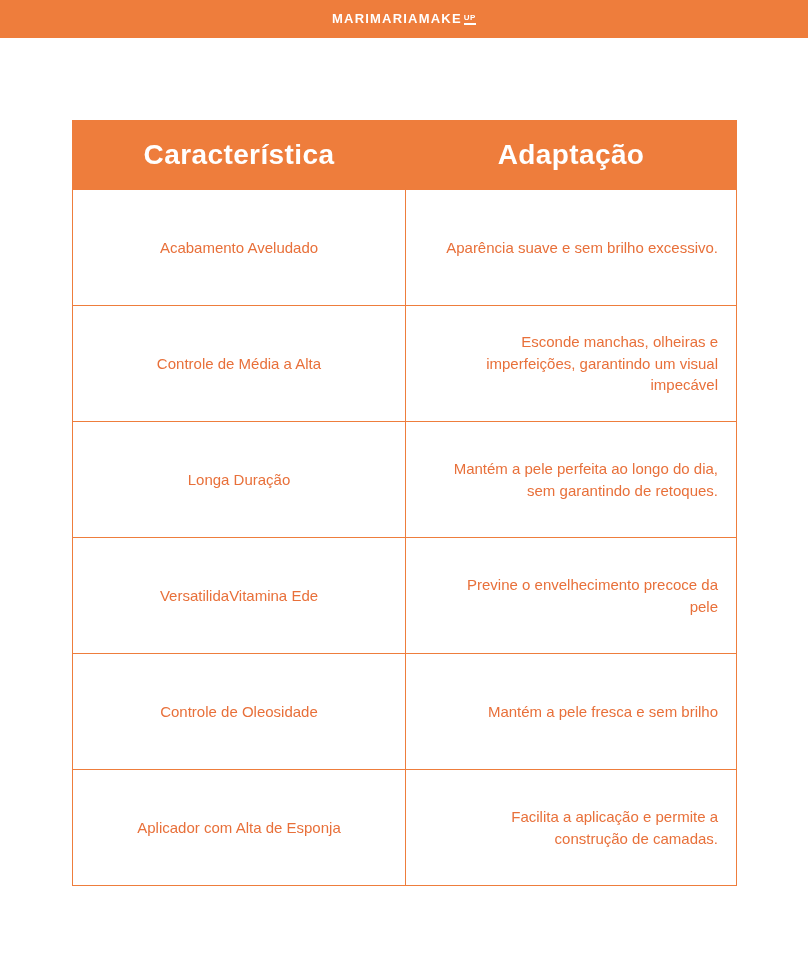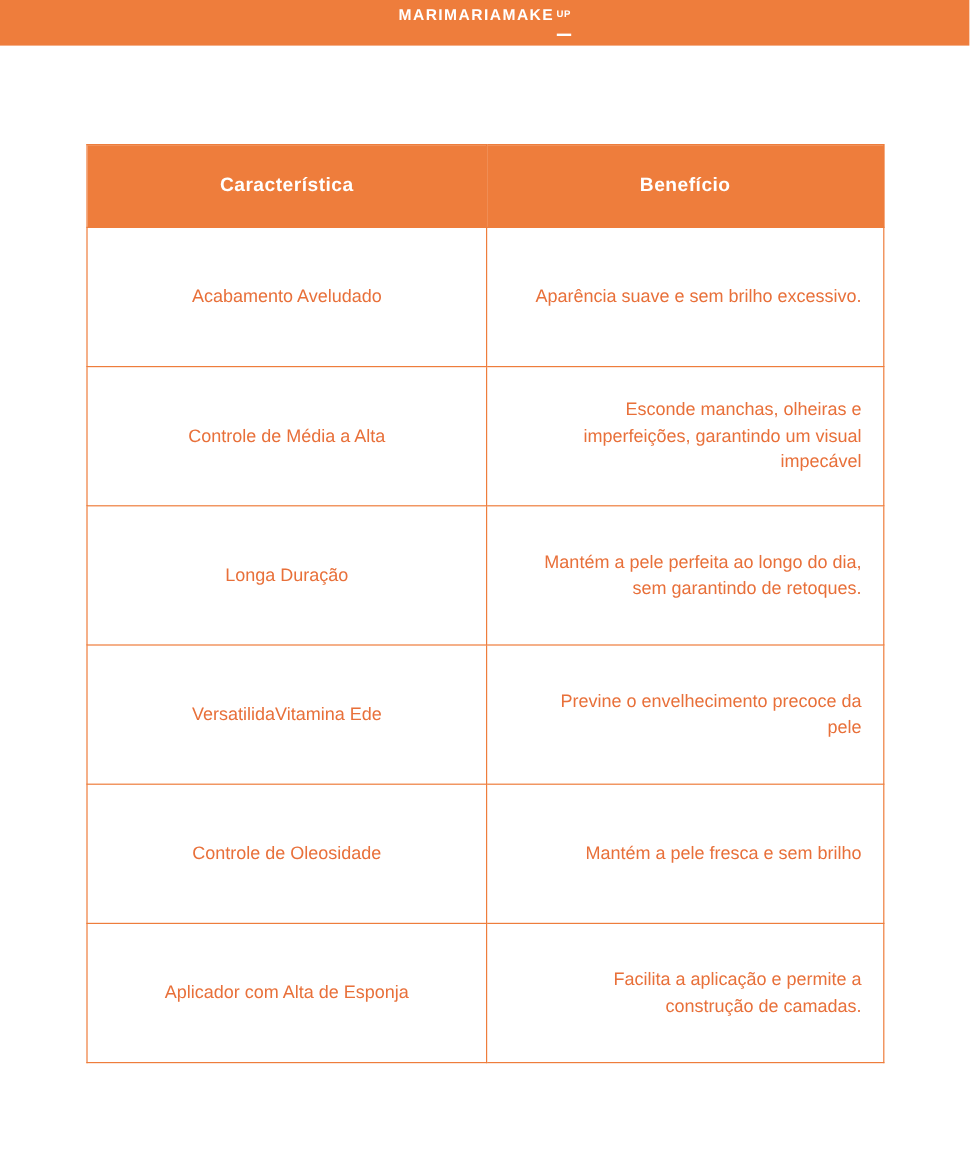--- a/index.html
+++ b/index.html
@@ -34,21 +34,21 @@
     font-weight: bold;
     letter-spacing: 1.2px;
     font-family: "Liberation Sans", sans-serif;
   }
   .brand-logo .brand-sup {
     color: #ffffff;
     font-size: 8px;
     font-weight: bold;
     letter-spacing: 0.5px;
     border-bottom: 2px solid #ffffff;
-    padding-bottom: 12px;
+    padding-bottom: 1px;
     position: relative;
     top: -3px;
   }
 
   
   .sheet {
     padding: 82px 72px 0 72px;
     box-sizing: border-box;
   }
 
@@ -57,21 +57,21 @@
     border-collapse: collapse;
     table-layout: fixed;
   }
 
   table.spec-table col.col-feature { width: 333px; }
   table.spec-table col.col-benefit { width: 331px; }
 
   thead th {
     background: #ee7d3c;
     color: #ffffff;
-    font-size: 16px;
+    font-size: 28px;
     font-weight: bold;
     letter-spacing: 0.4px;
     height: 66px;
     vertical-align: middle;
     text-align: center;
     border: 1px solid #ee7d3c;
   }
 
   tbody td {
     border: 1px solid #ee7d3c;
@@ -108,21 +108,21 @@
 
 <div class="sheet">
   <table class="spec-table">
     <colgroup>
       <col class="col-feature">
       <col class="col-benefit">
     </colgroup>
     <thead>
       <tr>
         <th>Característica</th>
-        <th>Benefício</th>
+        <th>Adaptação</th>
       </tr>
     </thead>
     <tbody>
       <tr>
         <td class="cell-feature">Acabamento Aveludado</td>
         <td class="cell-benefit">Aparência suave e sem brilho excessivo.</td>
       </tr>
       <tr>
         <td class="cell-feature">Controle de Média a Alta</td>
         <td class="cell-benefit">Esconde manchas, olheiras e imperfeições, garantindo um visual impecável</td>

